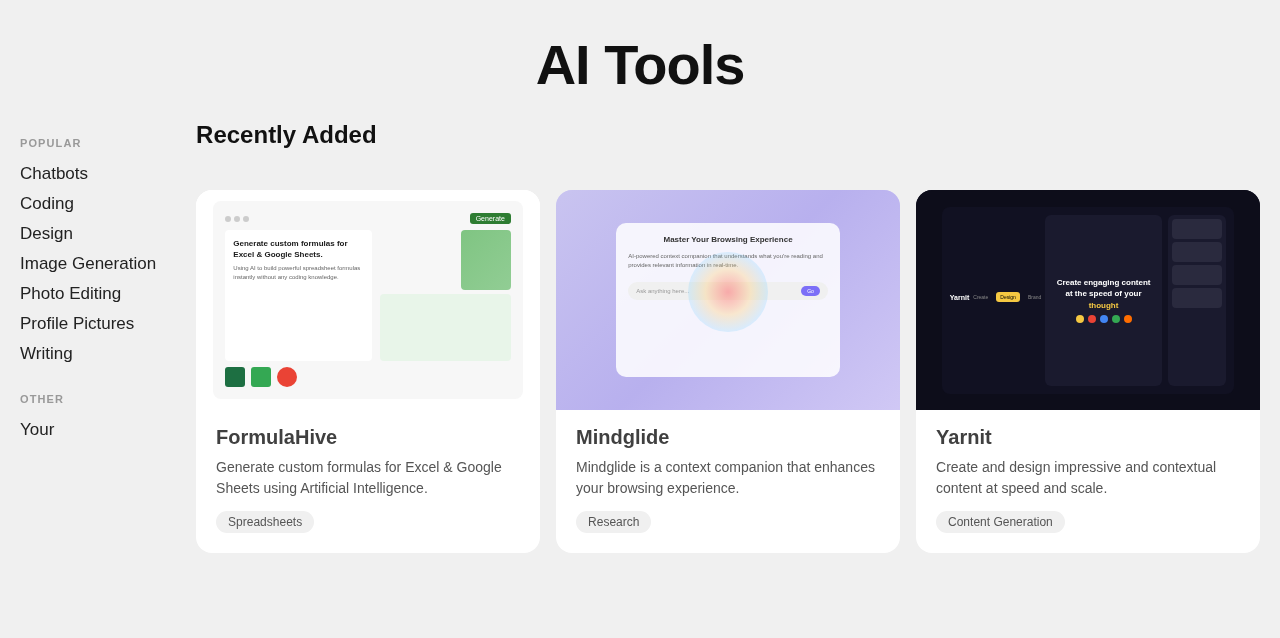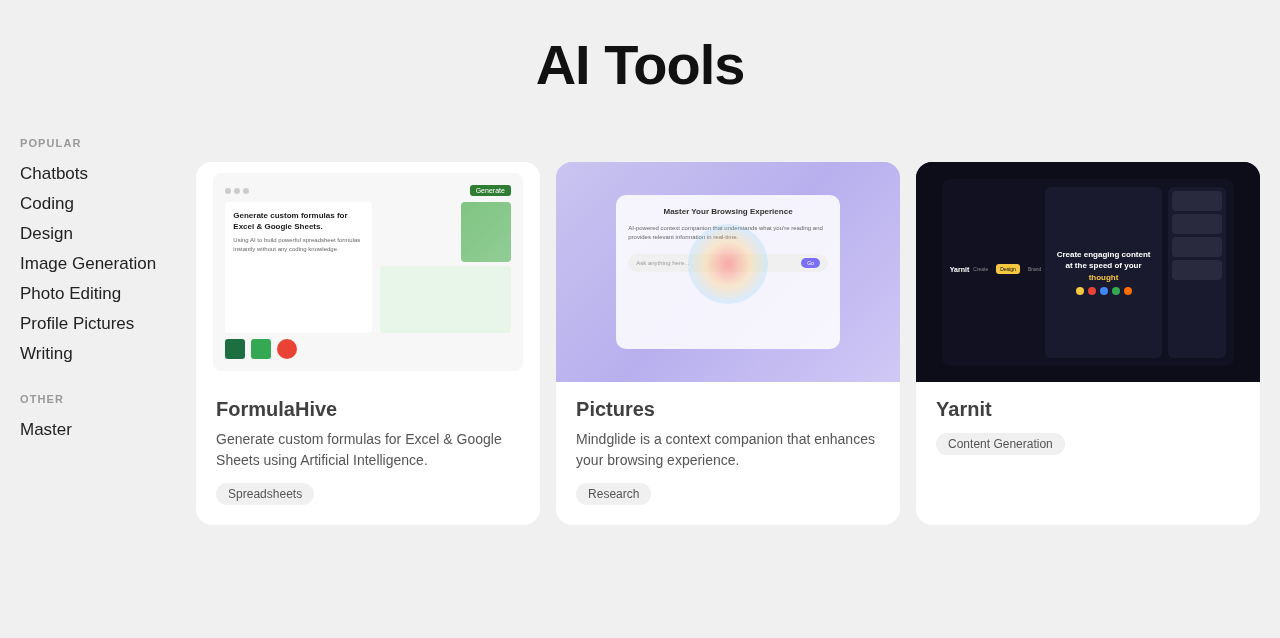--- a/index.html
+++ b/index.html
@@ -323,24 +323,25 @@
     <div class="sidebar-section-label">POPULAR</div>
     <a class="sidebar-item">Chatbots</a>
     <a class="sidebar-item">Coding</a>
     <a class="sidebar-item">Design</a>
     <a class="sidebar-item">Image Generation</a>
     <a class="sidebar-item">Photo Editing</a>
     <a class="sidebar-item">Profile Pictures</a>
     <a class="sidebar-item">Writing</a>
 
     <div class="sidebar-section-label" style="margin-top:24px;">OTHER</div>
-    <a class="sidebar-item">Master</a>
+    <a class="sidebar-item">Your</a>
   </aside>
 
   <main class="main-content">
+    <h2 class="section-title">Recently Added</h2>
 
     <div class="cards-grid">
 
       <div class="card">
         <div class="card-image card-img-formulahive">
           <div class="formulahive-mockup">
             <div class="fh-header">
               <div class="fh-dots">
                 <div class="fh-dot"></div>
                 <div class="fh-dot"></div>
@@ -382,21 +383,21 @@
                 AI-powered context companion that understands what you're reading and provides relevant information in real-time.
               </div>
               <div class="mg-searchbar">
                 <div class="mg-search-text">Ask anything here...</div>
                 <div class="mg-search-btn">Go</div>
               </div>
             </div>
           </div>
         </div>
         <div class="card-body">
-          <div class="card-name">Pictures</div>
+          <div class="card-name">Mindglide</div>
           <div class="card-description">Mindglide is a context companion that enhances your browsing experience.</div>
           <span class="card-tag">Research</span>
         </div>
       </div>
 
       <div class="card">
         <div class="card-image card-img-yarnit">
           <div class="yarnit-bg">
             <div class="yarnit-mockup">
               <div class="yn-topbar">
@@ -425,19 +426,20 @@
                   <div class="yn-module"></div>
                   <div class="yn-module"></div>
                   <div class="yn-module"></div>
                 </div>
               </div>
             </div>
           </div>
         </div>
         <div class="card-body">
           <div class="card-name">Yarnit</div>
+          <div class="card-description">Create and design impressive and contextual content at speed and scale.</div>
           <span class="card-tag">Content Generation</span>
         </div>
       </div>
 
     </div>
   </main>
 </div>
 
 </body></html>

